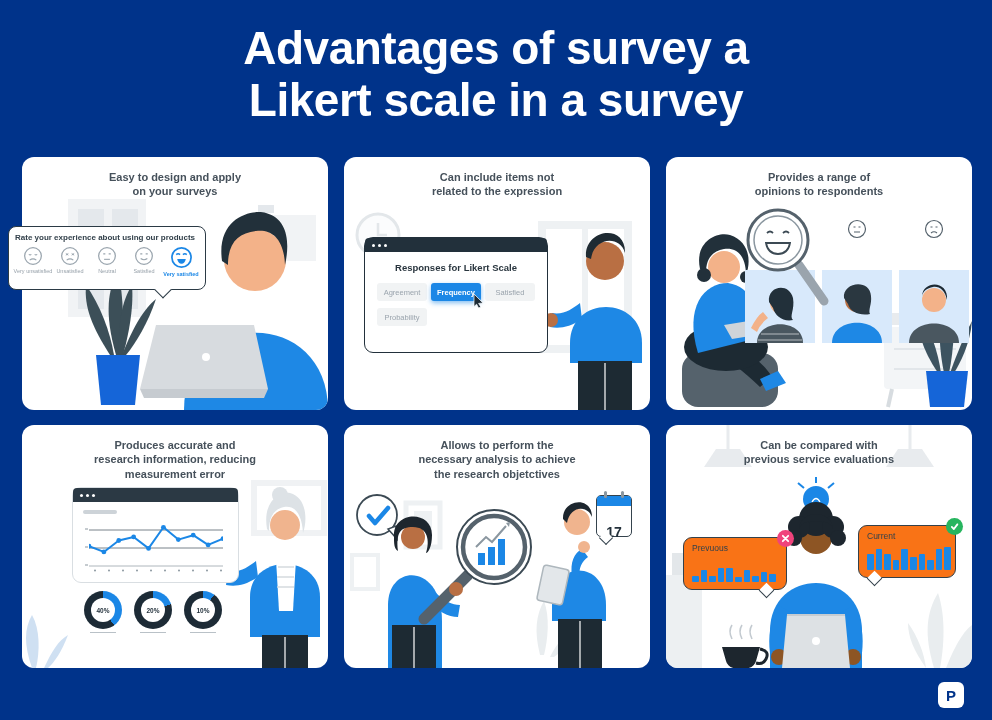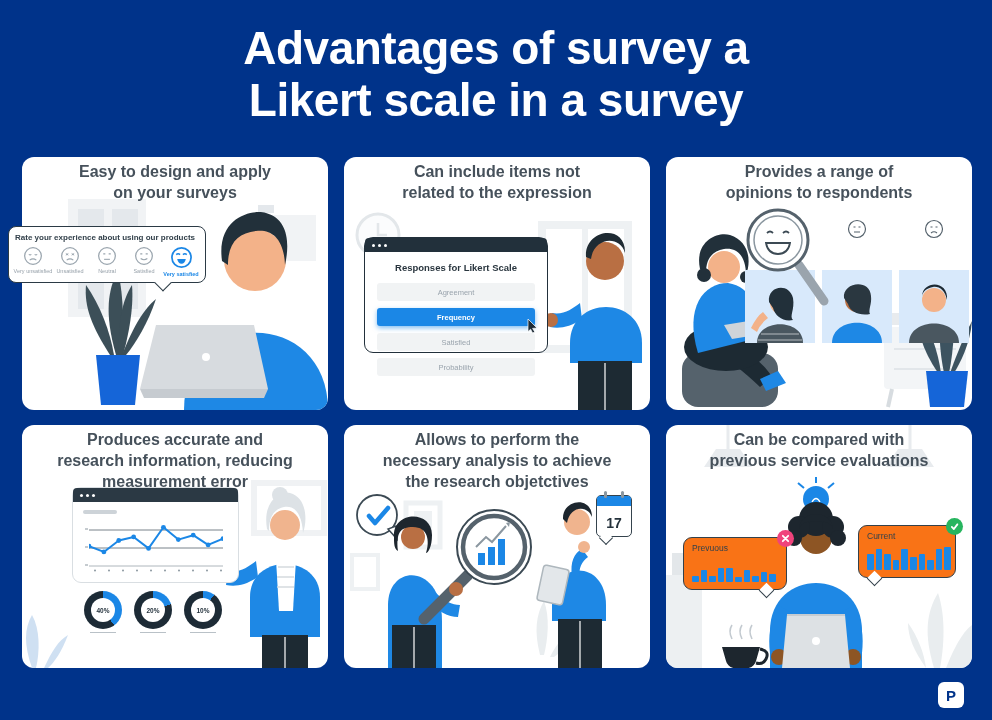--- a/index.html
+++ b/index.html
@@ -18,32 +18,32 @@
     text-align:center; color:#fff; font-weight:800;
     font-size:46px; line-height:1.14; letter-spacing:-0.5px;
   }
   .panel{
     position:absolute; width:306px; background:#fff; border-radius:12px;
   }
   .row1{top:157px; height:253px;}
   .row2{top:425px; height:243px;}
   .c1{left:22px;} .c2{left:344px;} .c3{left:666px;}
   .panel-heading{
-    position:relative; z-index:5; padding-top:5px; text-align:center;
-    font-size:16px; font-weight:600; color:var(--heading);
+    position:relative; z-index:5; padding-top:13px; text-align:center;
+    font-size:11px; font-weight:600; color:var(--heading);
     line-height:1.3; white-space:pre-line;
   }
   .scene{position:absolute; inset:0; border-radius:12px; overflow:hidden; z-index:1;}
   .scene svg.bgart{position:absolute; inset:0; width:100%; height:100%;}
 
   
   .popup{
     position:absolute; left:-14px; top:69px; width:198px; z-index:6;
     background:#fff; border:1.6px solid #2b3a45; border-radius:8px;
-    padding:6px 6px 5px 6px;
+    padding:6px 6px 12px 6px;
   }
   .popup-title{font-size:8px; font-weight:700; color:#33414b; margin-bottom:4px; white-space:nowrap;}
   .rating-row{display:flex; justify-content:space-between; align-items:flex-start;}
   .rating{width:36px; display:flex; flex-direction:column; align-items:center; gap:2px;}
   .rating svg{width:20px; height:20px;}
   .rating.sel svg{width:23px; height:23px;}
   .rating .rlabel{font-size:5.5px; color:#97a1aa; text-align:center; white-space:nowrap;}
   .rating.sel .rlabel{color:var(--accent); font-weight:700;}
   .popup-tail{
     position:absolute; left:148px; bottom:-7px; width:12px; height:12px;
@@ -52,21 +52,21 @@
   }
 
   
   .browser{position:absolute; background:#fff; border:1.6px solid #22303b; border-radius:9px; z-index:4;}
   .browser-bar{height:14px; background:#22303b; border-radius:4px 4px 0 0;
     display:flex; align-items:center; gap:3px; padding-left:7px;}
   .browser-bar .dot{width:3px;height:3px;border-radius:50%;background:#fff;}
   .browser-light{border:1.4px solid #d9dee2;}
   .browser-light .browser-bar{background:#2b3944;}
   .win-title{text-align:center; font-size:9.5px; font-weight:700; color:#2a363f; margin-top:10px;}
-  .opt-grid{display:grid; grid-template-columns:1fr; gap:7px 4px; padding:10px 12px 0 12px;}
+  .opt-grid{display:grid; grid-template-columns:1fr 1fr 1fr; gap:7px 4px; padding:10px 12px 0 12px;}
   .opt-btn{height:18px; border-radius:3px; background:#f1f3f4; color:#9aa4ad;
     font-size:7.5px; display:flex; align-items:center; justify-content:center; position:relative;}
   .opt-btn.selected{background:var(--accent); color:#fff; font-weight:700;
     box-shadow:0 2px 5px rgba(27,135,230,.55);}
   .cursor-icon{position:absolute; right:-4px; bottom:-7px; width:12px; height:14px;}
 
   
   .portrait{position:absolute; width:70px; height:73px; background:var(--portrait); z-index:3;}
   .face-chip{position:absolute; z-index:3; width:20px; height:20px;}
 
@@ -84,21 +84,21 @@
   .donut-underline{width:26px; border-top:1.4px solid #b9c1c7;}
 
   
   .calendar{
     position:absolute; left:252px; top:70px; width:36px; height:42px; z-index:4;
     background:#fff; border:1.6px solid #35434d; border-radius:5px;
   }
   .cal-top{height:10px; background:var(--accent); border-radius:3px 3px 0 0; position:relative;}
   .cal-top i{position:absolute; top:-5px; width:3px; height:7px; background:#8b97a0; border-radius:2px;}
   .cal-top i.l{left:7px;} .cal-top i.r{right:7px;}
-  .cal-day{text-align:center; font-size:14px; font-weight:800; color:#25323c; margin-top:9px;}
+  .cal-day{text-align:center; font-size:14px; font-weight:800; color:#25323c; margin-top:18px;}
   .cal-tail{position:absolute; left:4px; bottom:-7px; width:10px; height:10px; background:#fff;
     border-left:1.6px solid #35434d; border-bottom:1.6px solid #35434d; transform:rotate(-45deg);}
 
   
   .bubble{position:absolute; background:#f97316; border:1.6px solid #33414b; border-radius:9px;
     padding:5px 8px 7px 8px; z-index:4;}
   .bubble .blabel{font-size:8.5px; color:#33414b; margin-bottom:3px;}
   .badge{position:absolute; top:-8px; right:-8px; width:17px; height:17px; border-radius:50%;
     display:flex; align-items:center; justify-content:center;}
   .badge svg{width:9px; height:9px;}

